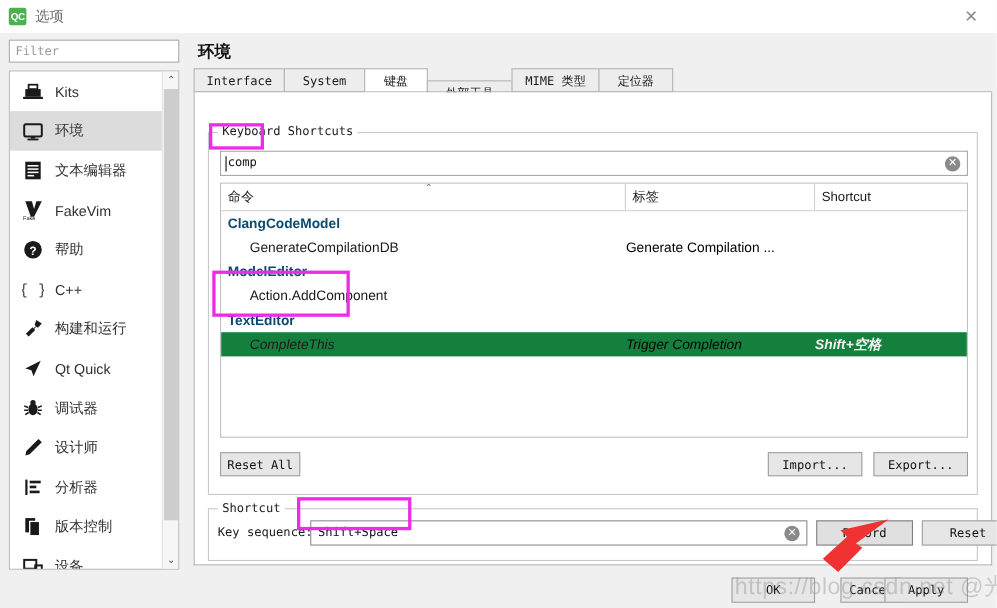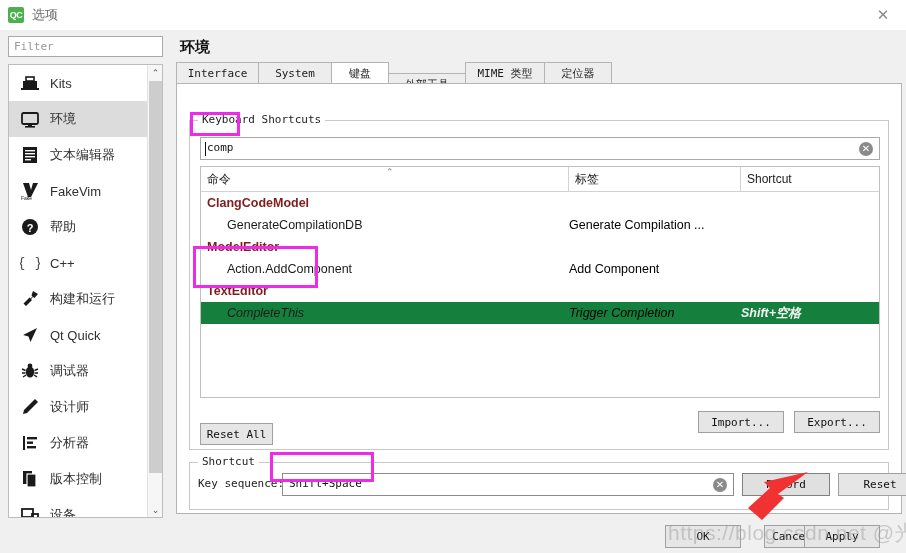--- a/index.html
+++ b/index.html
@@ -242,21 +242,21 @@
   .cell {
     position: absolute; top: 0; height: 22px;
     display: flex; align-items: center;
     font-size: 12.5px;
     box-sizing: border-box;
     font-family: "Liberation Sans", sans-serif;
   }
   .c-cmd   { left: 0;   width: 368px; padding-left: 6px; }
   .c-label { left: 368px; width: 172px; }
   .c-short { left: 540px; width: 140px; }
-  .grp-name { font-weight: bold; color: #7f1d1d; }
+  .grp-name { font-weight: bold; color: #0c4a6e; }
   .child    { padding-left: 26px; color: #1b1b1b; }
   .child.it { font-style: italic; }
   .label-it { font-style: italic; }
   .short-val {
     font-style: italic; font-weight: bold;
     color: #f1f1f1;
     font-family: "Liberation Sans", sans-serif;
   }
 
   
@@ -508,37 +508,36 @@
                   <div class="cell c-label">Generate Compilation ...</div>
                   <div class="cell c-short"></div>
                 </div>
                 <div class="trow">
                   <div class="cell c-cmd grp-name">ModelEditor</div>
                   <div class="cell c-label"></div>
                   <div class="cell c-short"></div>
                 </div>
                 <div class="trow">
                   <div class="cell c-cmd child">Action.AddComponent</div>
-                  <div class="cell c-label">Add Component</div>
                   <div class="cell c-short"></div>
                 </div>
                 <div class="trow">
                   <div class="cell c-cmd grp-name">TextEditor</div>
                   <div class="cell c-label"></div>
                   <div class="cell c-short"></div>
                 </div>
                 <div class="trow selected">
                   <div class="cell c-cmd child it">CompleteThis</div>
                   <div class="cell c-label label-it">Trigger Completion</div>
                   <div class="cell c-short short-val">Shift+空格</div>
                 </div>
               </div>
           </div>
 
-          <div class="btn" style="left:10px; top:290px; width:73px; height:22px;margin-top:12px;">Reset All</div>
+          <div class="btn" style="left:10px; top:290px; width:73px; height:22px;">Reset All</div>
           <div class="btn" style="left:508px; top:290px; width:86px; height:22px;text-align:right;">Import...</div>
           <div class="btn" style="left:604px; top:290px; width:86px; height:22px;">Export...</div>
         </div>
 
         <div class="groupbox gb-shortcut">
           <div class="legend">Shortcut</div>
 
           <div class="ks-label">Key sequence:</div>
 
           <div class="ks-edit">

